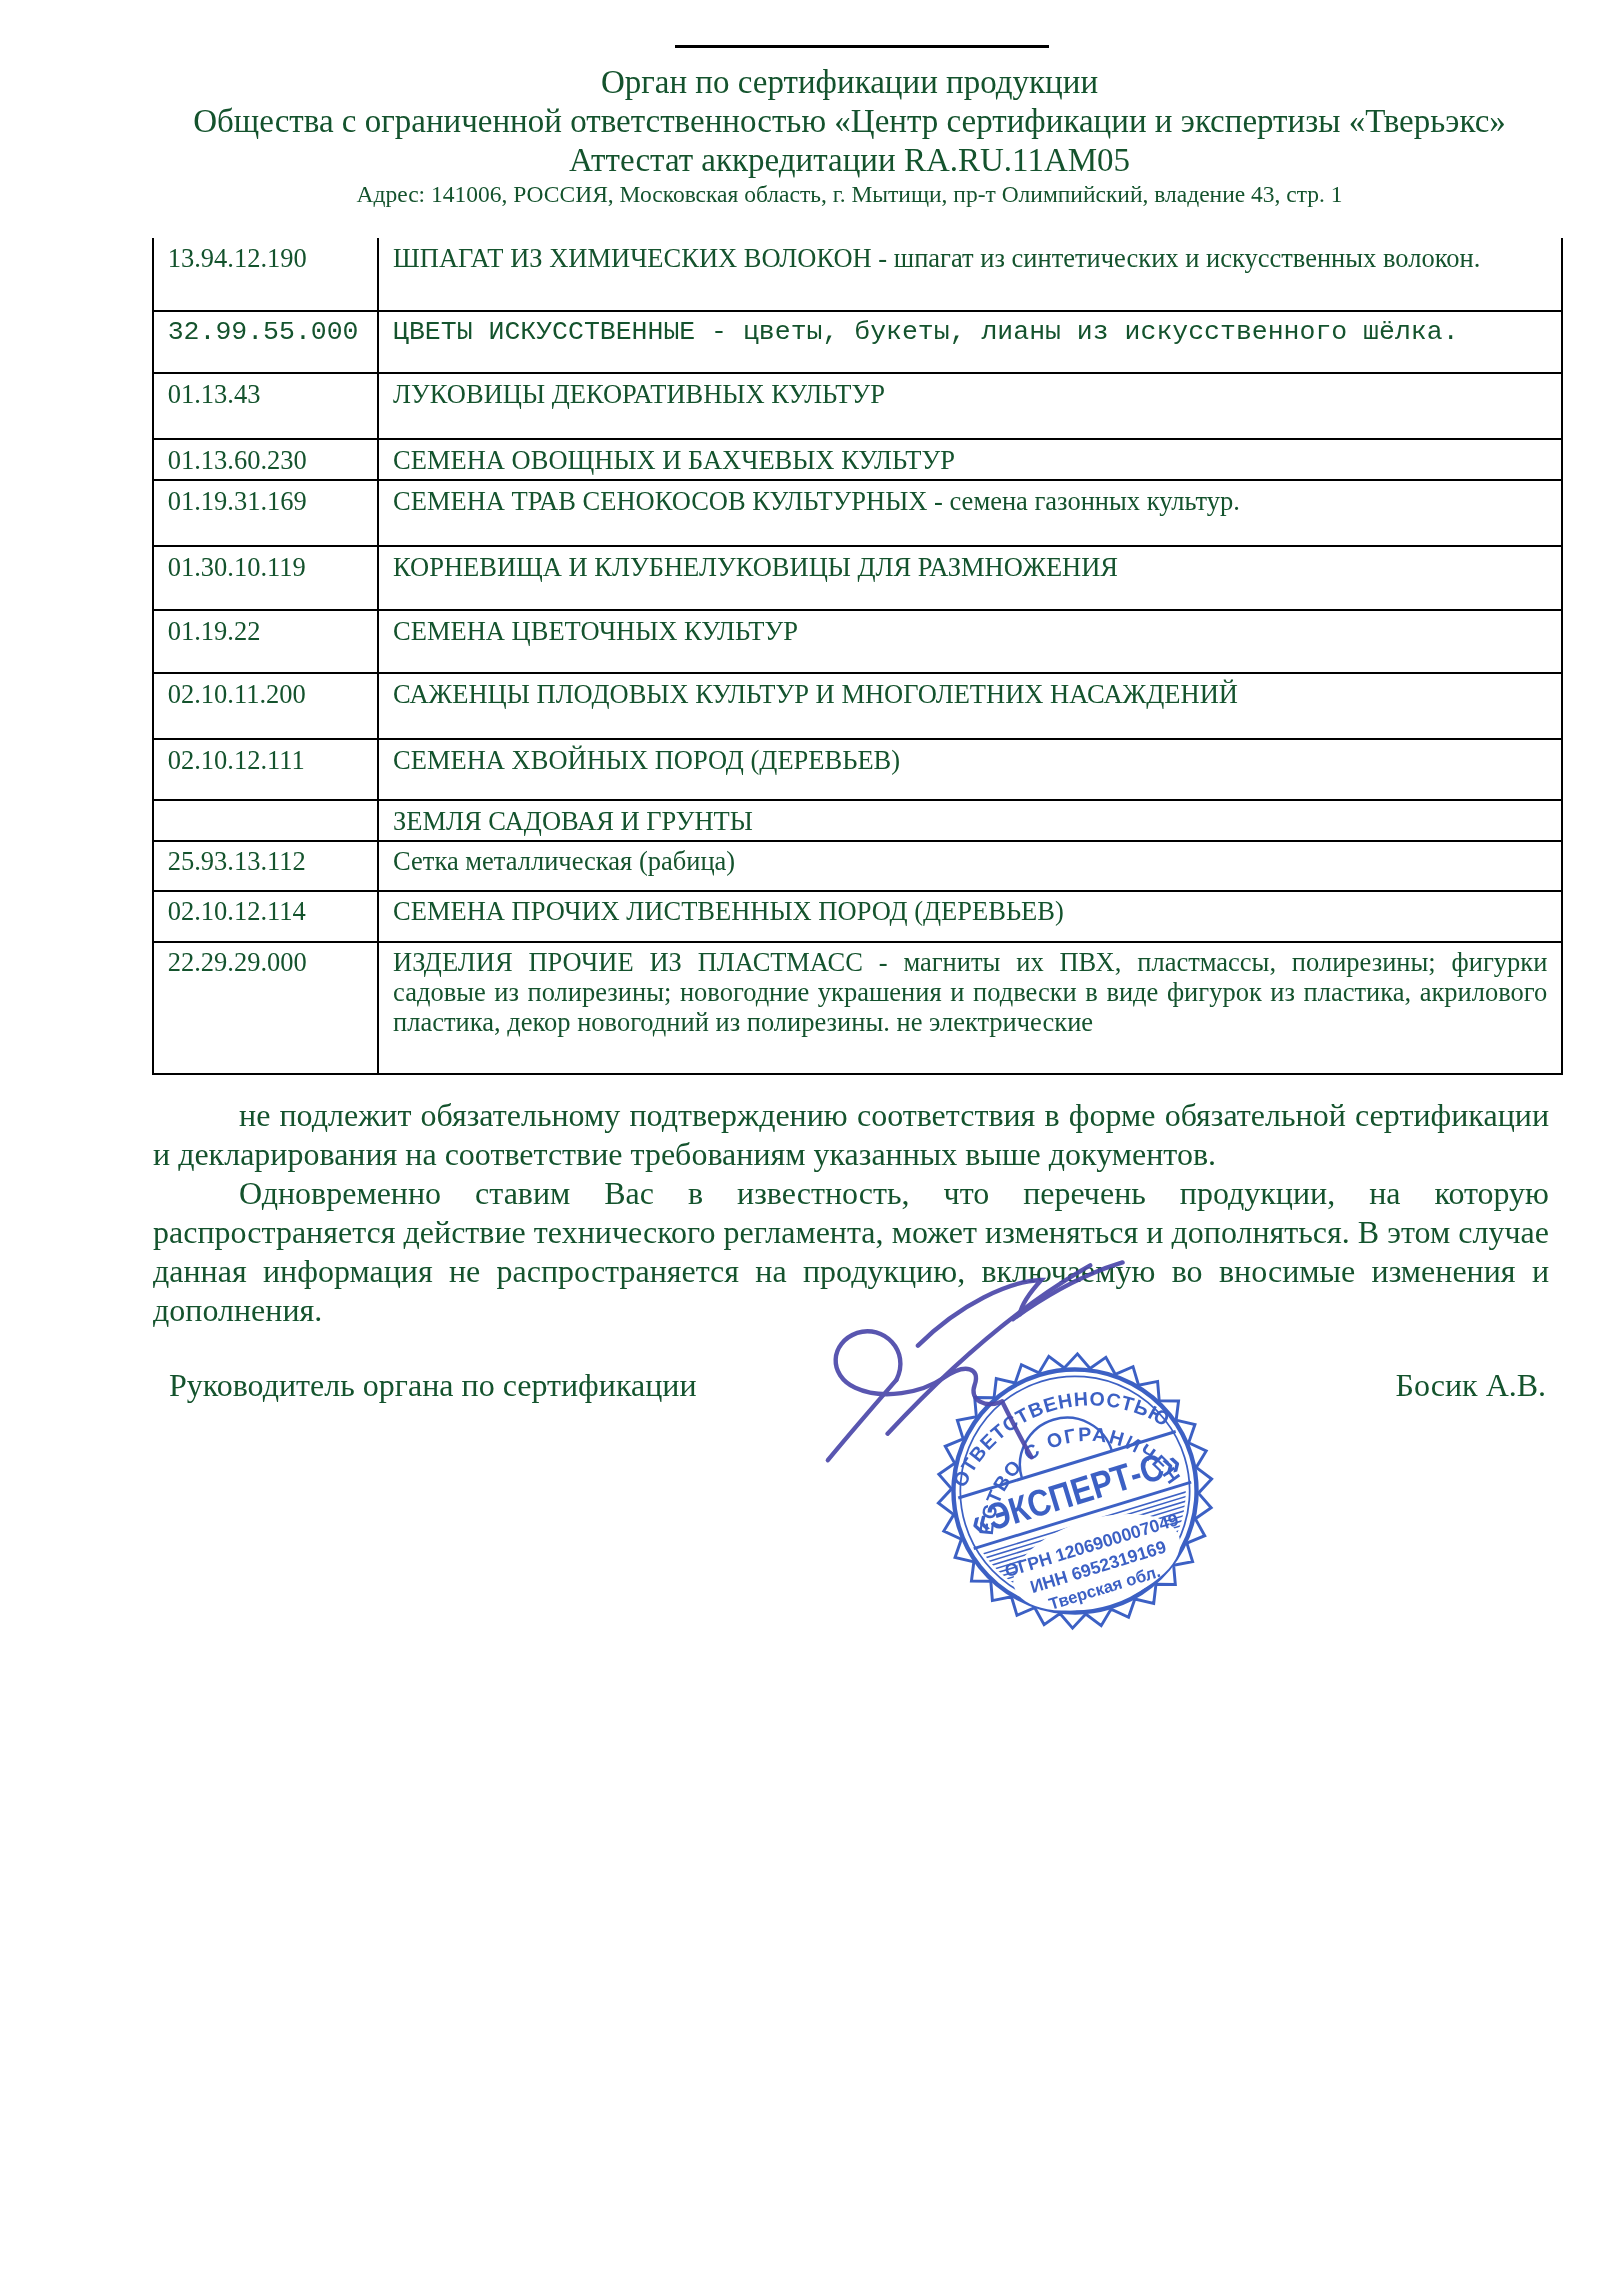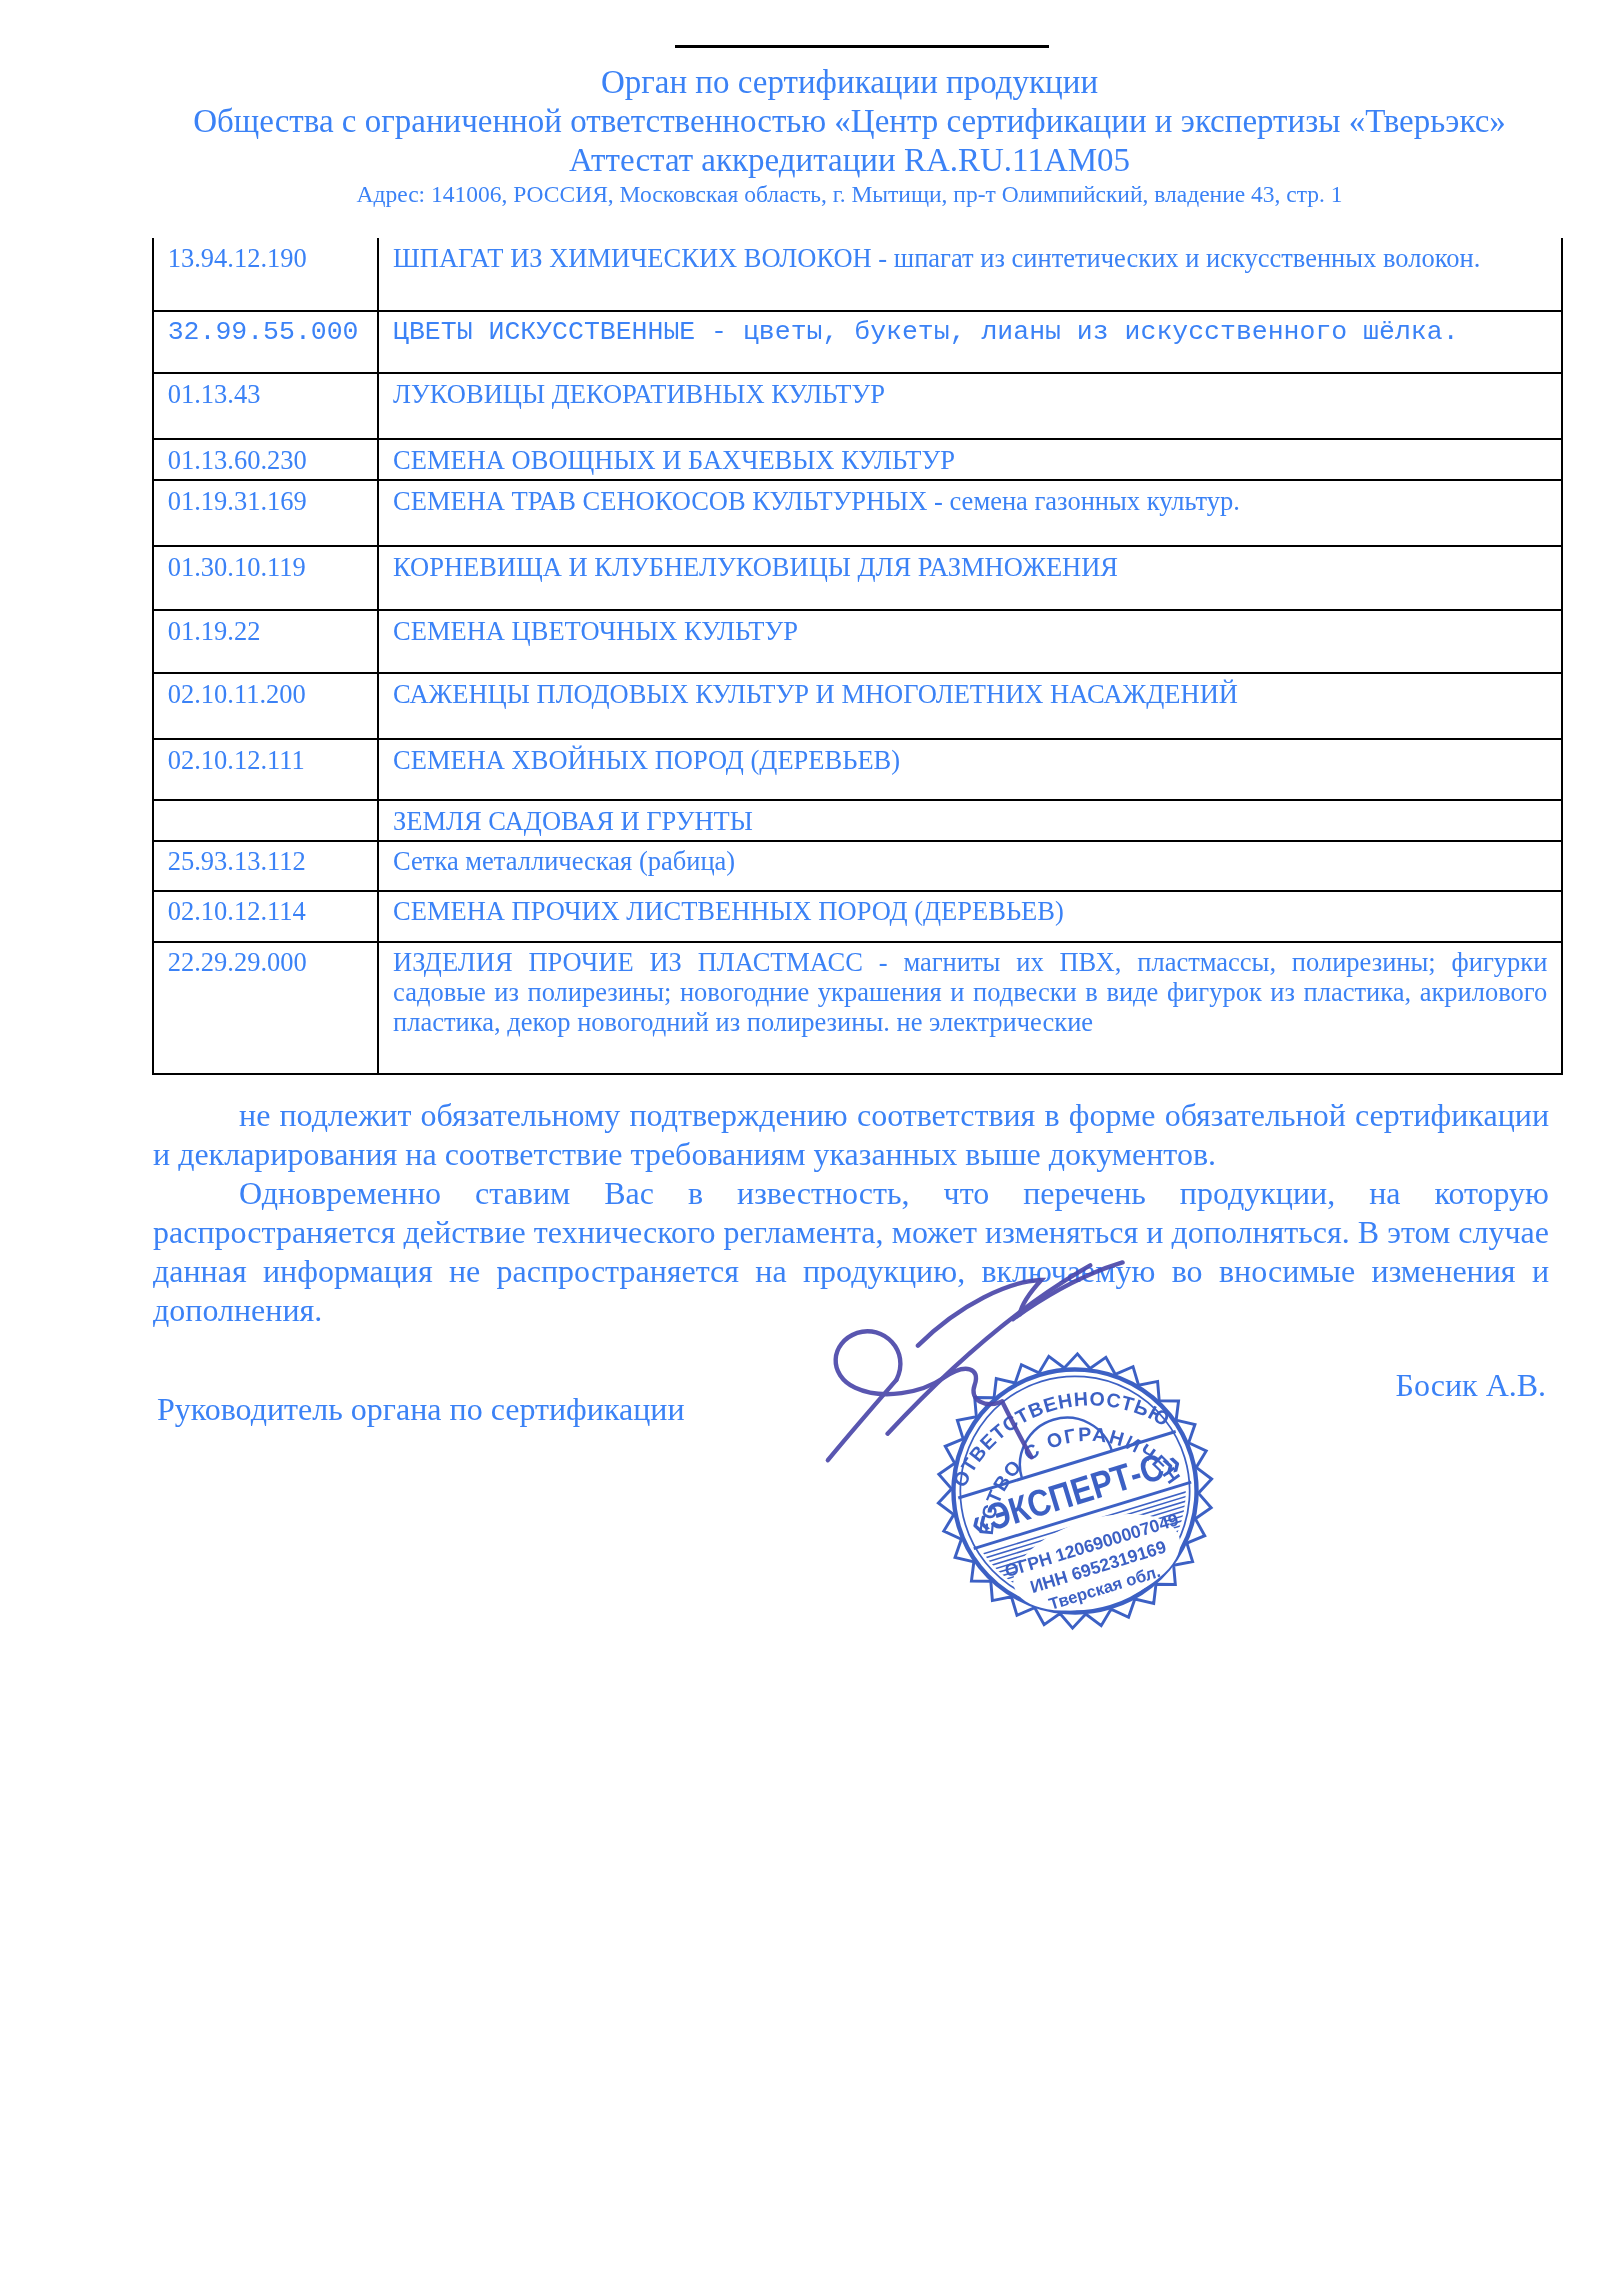--- a/index.html
+++ b/index.html
@@ -1,18 +1,18 @@
 <!DOCTYPE html>
 <html><head>
 <meta charset="utf-8">
 <style>
   html,body{margin:0;padding:0;background:#888;}
   .page{
     position:relative;width:1621px;height:2293px;background:#ffffff;
-    font-family:"Liberation Serif","DejaVu Serif",serif;color:#3b82f6;
+    font-family:"Liberation Serif","DejaVu Serif",serif;color:#14532d;
     margin:0 auto;overflow:hidden;
   }
   
   .header{position:absolute;left:153px;top:63px;width:1393px;text-align:center;}
   .header .h-line{font-size:33px;line-height:39px;}
   .header .h-addr{font-size:23.5px;line-height:29px;}
   
   table.products{
     position:absolute;left:152px;top:238px;width:1411px;
     border-collapse:collapse;table-layout:fixed;
@@ -40,21 +40,21 @@
   table.products tr:nth-child(12){height:51px;}
   table.products tr:nth-child(13){height:132px;}
   
   .bodytext{
     position:absolute;left:153px;top:1096px;width:1396px;
     font-size:32px;line-height:39px;text-align:justify;
   }
   .bodytext p{margin:0;text-indent:86px;}
   
   .sigrow{position:absolute;left:153px;top:1366px;width:1396px;font-size:32px;line-height:39px;}
-  .sig-title{position:absolute;left:4px;top:0;margin-top:24px;}
+  .sig-title{position:absolute;left:16px;top:0;}
   .sig-name{position:absolute;right:2.9px;top:0;}
   .sig-line{position:absolute;left:675px;top:45px;width:374px;height:2.9px;background:#000;z-index:6;}
   
   .stamp-svg{position:absolute;left:928px;top:1344px;width:294px;height:294px;z-index:3;opacity:.93;}
   .autograph-svg{position:absolute;left:774px;top:1225px;width:421px;height:255px;z-index:4;}
   .stamp-arc-text{font-family:"Liberation Sans","DejaVu Sans",sans-serif;font-weight:bold;}
 </style>
 </head>
 <body>
 

